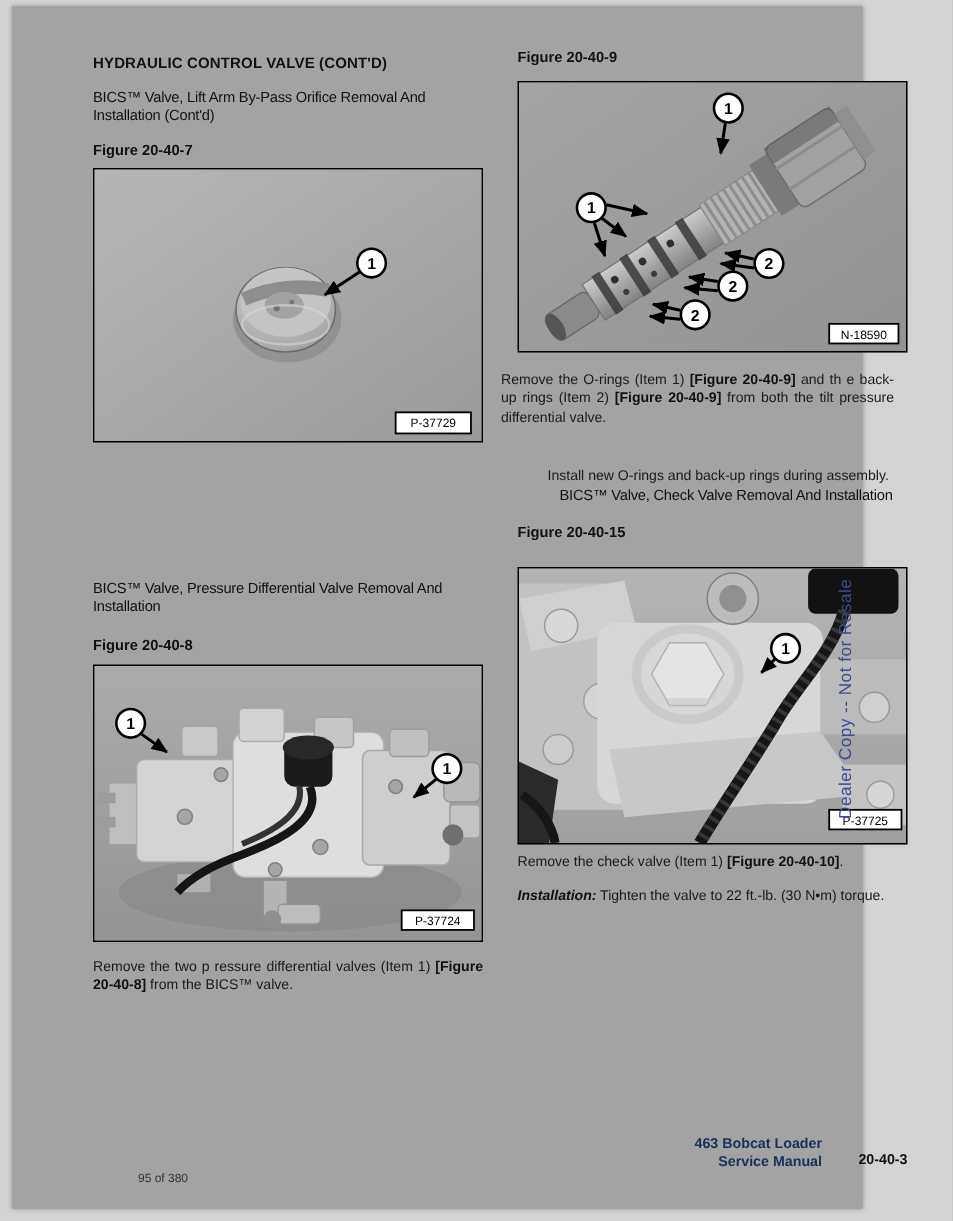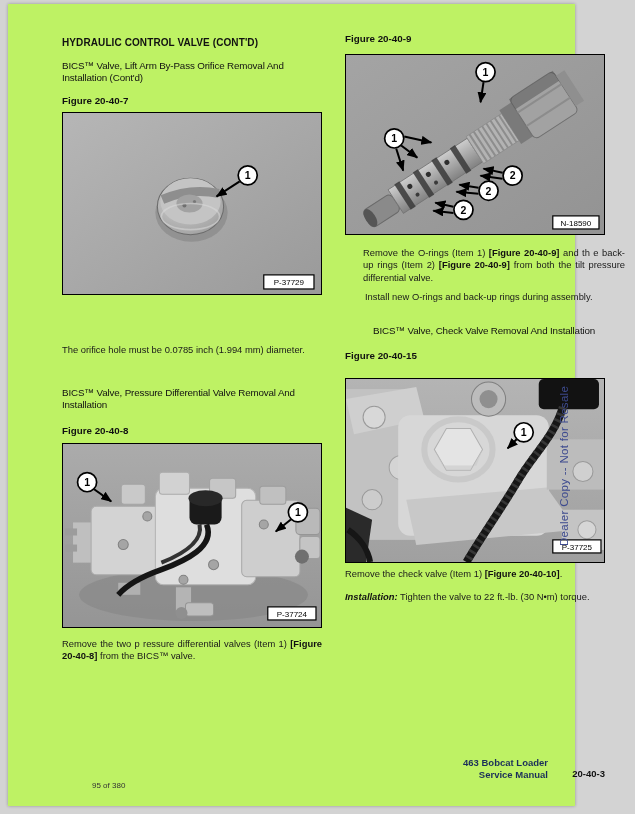--- a/index.html
+++ b/index.html
@@ -1,17 +1,17 @@
 <!DOCTYPE html>
 <html><head>
 <meta charset="utf-8">
 <style>
   html,body{margin:0;padding:0;background:#cfcfcf;font-family:"Liberation Sans",sans-serif;}
   .canvas{position:relative;width:635px;height:814px;background:#d3d3d3;overflow:hidden;}
-  .page{position:absolute;left:8px;top:4px;width:567px;height:802px;background:#bef264;box-shadow:0 0 3px rgba(0,0,0,.3);}
+  .page{position:absolute;left:8px;top:4px;width:567px;height:802px;background:#a3a3a3;box-shadow:0 0 3px rgba(0,0,0,.3);}
   .abs{position:absolute;}
   .h1{font-size:10px;font-weight:bold;color:#111;white-space:nowrap;letter-spacing:.1px;}
   .h2{font-size:9.8px;font-weight:normal;color:#111;line-height:12px;letter-spacing:-.15px;}
   .nowrap{white-space:nowrap;}
   .figlabel{font-size:9.8px;font-weight:bold;color:#111;}
   .para{font-size:9.4px;line-height:12.4px;color:#1a1a1a;text-align:justify;}
   .para b{color:#111;}
   .photo{border:1.7px solid #000;box-sizing:border-box;background:#a2a2a2;}
   .photo svg{display:block;width:100%;height:100%;}
   text.co{font-size:10.5px;font-weight:bold;fill:#000;font-family:"Liberation Sans",sans-serif;}
@@ -62,21 +62,20 @@
       <circle cx="184" cy="62" r="9.5" fill="#fff" stroke="#000" stroke-width="1.7"></circle>
       <text x="184" y="65.8" text-anchor="middle" class="co">1</text>
     </g>
     <g>
       <rect x="200" y="161" width="50" height="14" fill="#fff" stroke="#000" stroke-width="1.2"></rect>
       <text x="225" y="171" text-anchor="middle" class="pid">P-37729</text>
     </g>
    </svg>
   </div>
 
-  <p class="abs para" style="left:54px;top:340px;width:260px;margin:0;">The orifice hole must be 0.0785 inch (1.994 mm) diameter.</p>
 
   <div class="abs h2" style="left:54px;top:383px;width:264px;">BICS™ Valve, Pressure Differential Valve Removal And Installation</div>
   <div class="abs figlabel" style="left:54px;top:421px;">Figure 20-40-8</div>
 
   <div class="abs photo" style="left:54px;top:439px;width:260px;height:185px;">
    <svg viewBox="0 0 257 182" preserveAspectRatio="none">
     <defs>
       <linearGradient id="p2bg" x1="0" y1="0" x2="0" y2="1">
               <stop offset="0" stop-color="#ababab"></stop>
               <stop offset="1" stop-color="#959595"></stop>
@@ -205,24 +204,24 @@
       <circle cx="117" cy="154" r="9.5" fill="#fff" stroke="#000" stroke-width="1.7"></circle>
       <text x="117" y="157.8" text-anchor="middle" class="co">2</text>
     </g>
     <g>
       <rect x="206" y="160" width="46" height="13" fill="#fff" stroke="#000" stroke-width="1.2"></rect>
       <text x="229" y="170" text-anchor="middle" class="pid">N-18590</text>
     </g>
    </svg>
   </div>
 
-  <p class="abs para" style="left:355px;top:243px;width:262px;margin:0;">
+  <p class="abs para" style="left:326px;top:243px;width:262px;margin:0;">
     <span>Remove the O-rings (Item 1) </span><b>[Figure 20-40-9]</b><span> and th e back-up rings (Item 2) </span><b>[Figure 20-40-9]</b><span> from both the tilt pressure differential valve.</span>
   </p>
-  <p class="abs para" style="left:337px;top:287px;width:262px;margin:0;padding-left:20px;">Install new O-rings and back-up rings during assembly.</p>
+  <p class="abs para" style="left:337px;top:307px;width:262px;margin:0;padding-left:20px;">Install new O-rings and back-up rings during assembly.</p>
 
   <div class="abs h2 nowrap" style="left:337px;top:321px;padding-left:28px;">BICS™ Valve, Check Valve Removal And Installation</div>
   <div class="abs figlabel" style="left:337px;top:346px;">Figure 20-40-15</div>
 
   <div class="abs photo" style="left:337px;top:374px;width:260px;height:185px;">
    <svg viewBox="0 0 257 182" preserveAspectRatio="none">
     <defs>
       <linearGradient id="p4bg" x1="0" y1="0" x2="0" y2="1">
               <stop offset="0" stop-color="#b4b4b4"></stop>
               <stop offset="1" stop-color="#a0a0a0"></stop>

